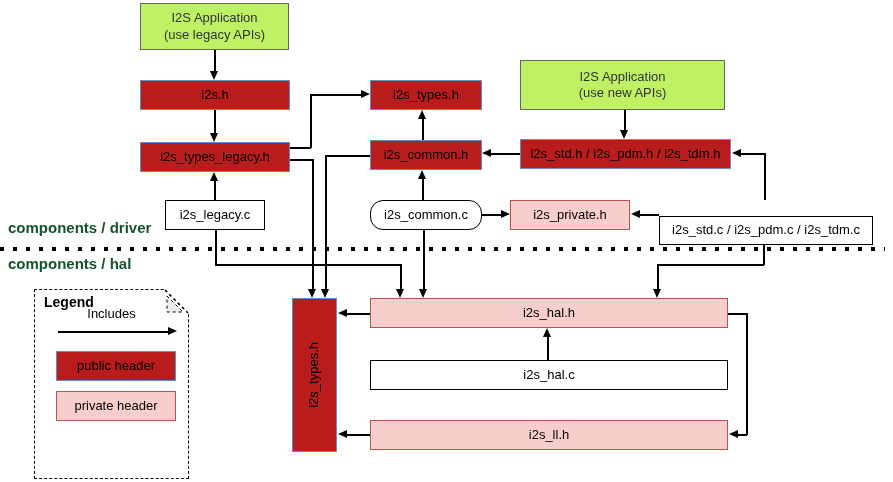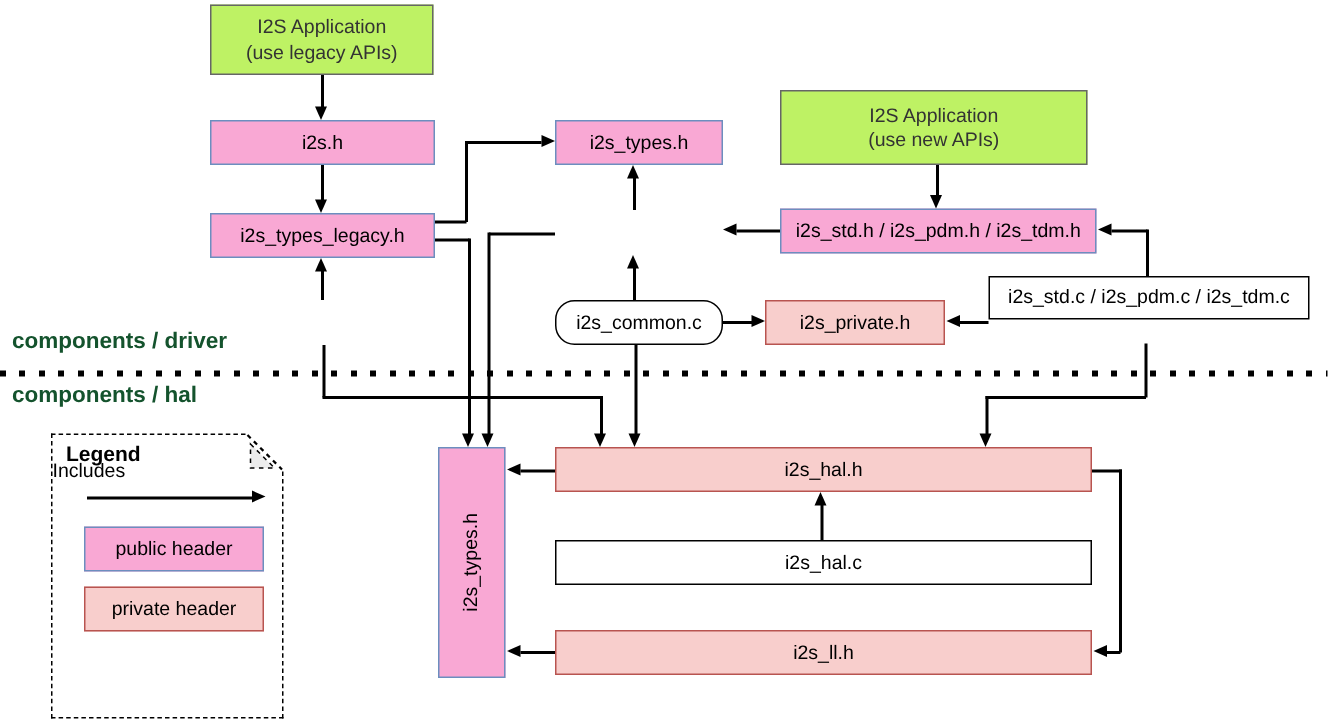--- a/index.html
+++ b/index.html
@@ -3,21 +3,21 @@
 <meta charset="utf-8">
 <style>
   html,body{margin:0;padding:0;background:#ffffff;}
   body{font-family:"Liberation Sans","DejaVu Sans",sans-serif;}
   .canvas{position:relative;width:893px;height:482px;background:#ffffff;overflow:hidden;}
 
   
   .node{position:absolute;display:flex;align-items:center;justify-content:center;
         box-sizing:border-box;font-size:13px;color:#000;text-align:center;
         white-space:pre-line;line-height:1.25;z-index:2;}
-  .pub {background:#f9a8d4;border:1px solid #6c8ebf;}
+  .pub {background:#b91c1c;border:1px solid #6c8ebf;}
   .priv{background:#f8cecc;border:1px solid #b85450;}
   .src {background:#ffffff;border:1px solid #000000;}
   .app {background:#bef264;border:1px solid #666666;color:#333333;}
   .vert span{writing-mode:vertical-rl;transform:rotate(180deg);white-space:nowrap;}
 
   
   .section-label{position:absolute;font-size:15px;font-weight:bold;color:#14532d;z-index:2;}
 
   
   .dotsep{position:absolute;left:0;top:247px;width:885px;height:4px;z-index:0;
@@ -29,44 +29,46 @@
   .ah{position:absolute;width:0;height:0;z-index:3;}
   .ah.r{border-top:4.5px solid transparent;border-bottom:4.5px solid transparent;border-left:9px solid #000;}
   .ah.l{border-top:4.5px solid transparent;border-bottom:4.5px solid transparent;border-right:9px solid #000;}
   .ah.d{border-left:4.5px solid transparent;border-right:4.5px solid transparent;border-top:9px solid #000;}
   .ah.u{border-left:4.5px solid transparent;border-right:4.5px solid transparent;border-bottom:9px solid #000;}
 
   
   .legend{position:absolute;left:34px;top:289px;width:155px;height:190px;
           border:1.5px dashed #000;background:#fff;box-sizing:border-box;z-index:2;}
   .legend-title{position:absolute;left:9px;top:4px;font-size:14px;font-weight:bold;color:#000;}
-  .legend-includes{position:absolute;left:0;top:16px;width:100%;text-align:left;font-size:13px;color:#000;}
+  .legend-includes{position:absolute;left:0;top:16px;width:100%;text-align:center;font-size:13px;color:#000;}
   .legend .node{font-size:13px;}
   .fold{position:absolute;top:-2px;right:-2px;z-index:4;}
 </style>
 </head>
 <body>
 
 <div class="canvas">
 
   <div class="section-label" style="left:8px;top:219px;">components / driver</div>
   <div class="section-label" style="left:8px;top:255px;">components / hal</div>
   <div class="dotsep"></div>
 
   <div class="node app" style="left:140px;top:3px;width:149px;height:47px;">I2S Application
 (use legacy APIs)</div>
   <div class="node pub" style="left:140px;top:80px;width:150px;height:30px;">i2s.h</div>
   <div class="node pub" style="left:140px;top:142px;width:150px;height:30px;">i2s_types_legacy.h</div>
+  <div class="node src" style="left:165px;top:200px;width:100px;height:30px;">i2s_legacy.c</div>
   <div class="node pub" style="left:370px;top:80px;width:112px;height:30px;">i2s_types.h</div>
+  <div class="node pub" style="left:370px;top:140px;width:112px;height:30px;">i2s_common.h</div>
   <div class="node src" style="left:370px;top:200px;width:112px;height:30px;border-radius:13px;">i2s_common.c</div>
   <div class="node priv" style="left:510px;top:200px;width:120px;height:30px;">i2s_private.h</div>
   <div class="node app" style="left:520px;top:60px;width:205px;height:50px;">I2S Application
 (use new APIs)</div>
   <div class="node pub" style="left:520px;top:139px;width:211px;height:30px;">i2s_std.h / i2s_pdm.h / i2s_tdm.h</div>
-  <div class="node src" style="left:659px;top:184px;width:214px;height:29px;">i2s_std.c / i2s_pdm.c / i2s_tdm.c</div>
+  <div class="node src" style="left:659px;top:216px;width:214px;height:29px;">i2s_std.c / i2s_pdm.c / i2s_tdm.c</div>
 
   <div class="node pub vert" style="left:292px;top:298px;width:45px;height:154px;"><span>i2s_types.h</span></div>
   <div class="node priv" style="left:370px;top:298px;width:358px;height:30px;">i2s_hal.h</div>
   <div class="node src" style="left:370px;top:360px;width:358px;height:30px;">i2s_hal.c</div>
   <div class="node priv" style="left:370px;top:420px;width:358px;height:30px;">i2s_ll.h</div>
 
   <div class="lv" style="left:214px;top:50px;height:22px;"></div>
   <div class="ah d" style="left:210px;top:71px;"></div>
 
   <div class="lv" style="left:214px;top:110px;height:24px;"></div>

